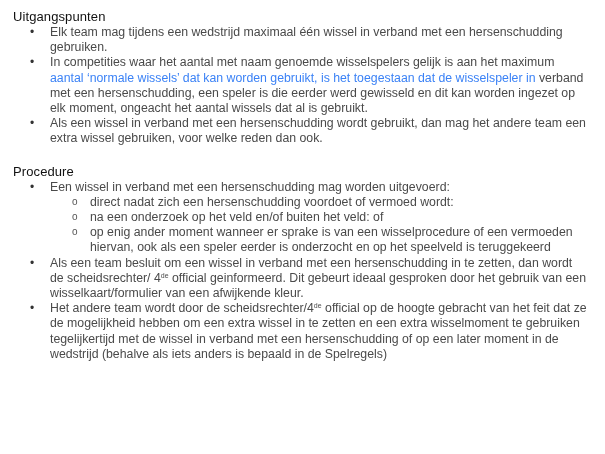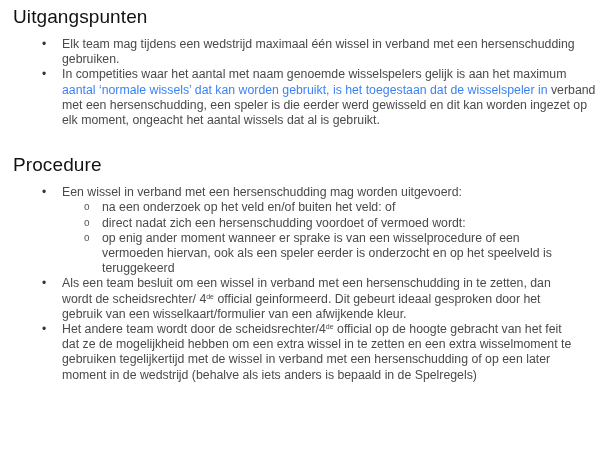--- a/index.html
+++ b/index.html
@@ -5,24 +5,24 @@
   html, body { margin: 0; padding: 0; background: #ffffff; }
   body {
     width: 605px; height: 454px; overflow: hidden;
     font-family: "Liberation Sans", "DejaVu Sans", sans-serif;
     color: #4a4a4a;
     font-size: 12.3px;
     line-height: 15.2px;
   }
   .page { position: relative; padding: 9px 0 0 13px; }
   .heading {
-    color: #111111; font-size: 19px; font-weight: normal;
+    color: #111111; font-size: 13px; font-weight: normal;
     line-height: 16px; margin: 0; letter-spacing: 0.1px;
   }
-  ul.l1 { list-style: none; margin: 12px; padding: 0; }
+  ul.l1 { list-style: none; margin: 0; padding: 0; }
   ul.l1 > li { position: relative; padding-left: 37px; }
   ul.l1 > li::before {
     content: "\2022"; position: absolute; left: 17px; top: 0;
     color: #333333; font-size: 12px;
   }
   ul.l2 { list-style: none; margin: 0; padding: 0; }
   ul.l2 > li { position: relative; padding-left: 40px; }
   ul.l2 > li::before {
     content: "o"; position: absolute; left: 22px; top: -1px;
     color: #555555; font-size: 10px;
@@ -35,33 +35,34 @@
 </head>
 <body>
 
 <div class="page">
 
   <section id="sec1">
     <h2 class="heading">Uitgangspunten</h2>
     <ul class="l1 list">
       <li><span>Elk team mag tijdens een wedstrijd maximaal één wissel in verband met een hersenschudding gebruiken.</span></li>
       <li><span>In competities waar het aantal met naam genoemde wisselspelers gelijk is aan het maximum </span><span class="strong">aantal ‘normale wissels’ dat kan worden gebruikt, is het toegestaan dat de wisselspeler in</span><span> verband met een hersenschudding, een speler is die eerder werd gewisseld en dit kan worden ingezet op elk moment, ongeacht het aantal wissels dat al is gebruikt.</span></li>
+      <li><span>Als een wissel in verband met een hersenschudding wordt gebruikt, dan mag het andere team een extra wissel gebruiken, voor welke reden dan ook.</span></li>
     </ul>
   </section>
 
   <div class="gap"></div>
 
   <section id="sec2" style="width:575px;">
     <h2 class="heading">Procedure</h2>
     <ul class="l1">
       <li>
         <span>Een wissel in verband met een hersenschudding mag worden uitgevoerd:</span>
         <ul class="l2">
+          <li><span>direct nadat zich een hersenschudding voordoet of vermoed wordt:</span></li>
           <li><span>na een onderzoek op het veld en/of buiten het veld: of</span></li>
-          <li><span>direct nadat zich een hersenschudding voordoet of vermoed wordt:</span></li>
           <li><span>op enig ander moment wanneer er sprake is van een wisselprocedure of een vermoeden hiervan, ook als een speler eerder is onderzocht en op het speelveld is teruggekeerd</span></li>
         </ul>
       </li>
       <li><span>Als een team besluit om een wissel in verband met een hersenschudding in te zetten, dan wordt de scheidsrechter/ 4</span><sup>de</sup><span> official geinformeerd. Dit gebeurt ideaal gesproken door het gebruik van een wisselkaart/formulier van een afwijkende kleur.</span></li>
       <li><span>Het andere team wordt door de scheidsrechter/4</span><sup>de</sup><span> official op de hoogte gebracht van het feit dat ze de mogelijkheid hebben om een extra wissel in te zetten en een extra wisselmoment te gebruiken tegelijkertijd met de wissel in verband met een hersenschudding of op een later moment in de wedstrijd (behalve als iets anders is bepaald in de Spelregels)</span></li>
     </ul>
   </section>
 
 </div>
 

